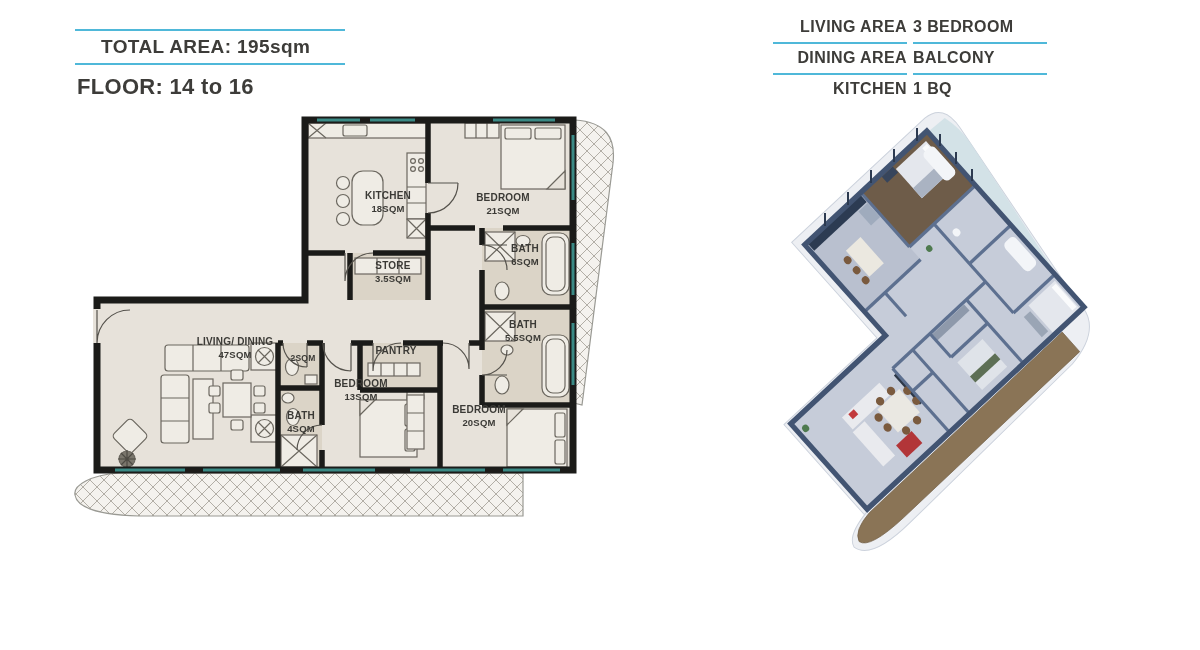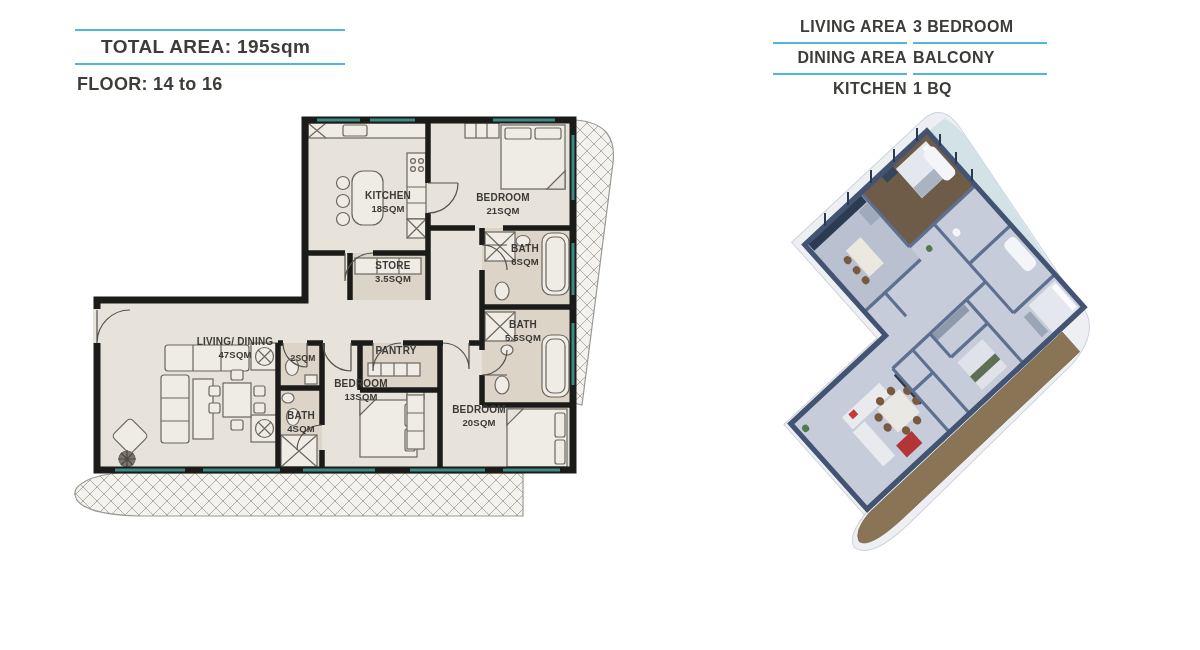--- a/index.html
+++ b/index.html
@@ -3,21 +3,21 @@
 <meta charset="utf-8">
 <style>
   html,body{margin:0;padding:0;background:#fff;}
   .canvas{position:relative;width:1200px;height:650px;background:#ffffff;overflow:hidden;
           font-family:"Liberation Sans", sans-serif;color:#3d3c39;}
   .rule{height:2px;background:#4fb8d9;width:270px;}
   .rule1{position:absolute;left:75px;top:29px;}
   .rule2{position:absolute;left:75px;top:63px;}
   .total-area{position:absolute;left:77px;top:36px;font-size:19px;font-weight:700;
               letter-spacing:.4px;color:#3d3c39;margin-left:24px;}
-  .floor-line{position:absolute;left:77px;top:74px;font-size:18px;font-weight:700;
+  .floor-line{position:absolute;left:77px;top:74px;font-size:22px;font-weight:700;
               letter-spacing:.3px;color:#3d3c39;}
   
   .legend{position:absolute;top:18px;}
   .legend ul{list-style:none;margin:0;padding:0;}
   .legend li{width:134px;font-size:16px;font-weight:700;letter-spacing:.4px;color:#3d3c39;
              padding-bottom:6px;border-bottom:2px solid #4fb8d9;margin-bottom:5px;
              white-space:nowrap;line-height:18px;}
   .legend li:last-child{border-bottom:none;}
   .legend-col1{left:773px;text-align:right;}
   .legend-col2{left:886px;margin-left:27px;}

